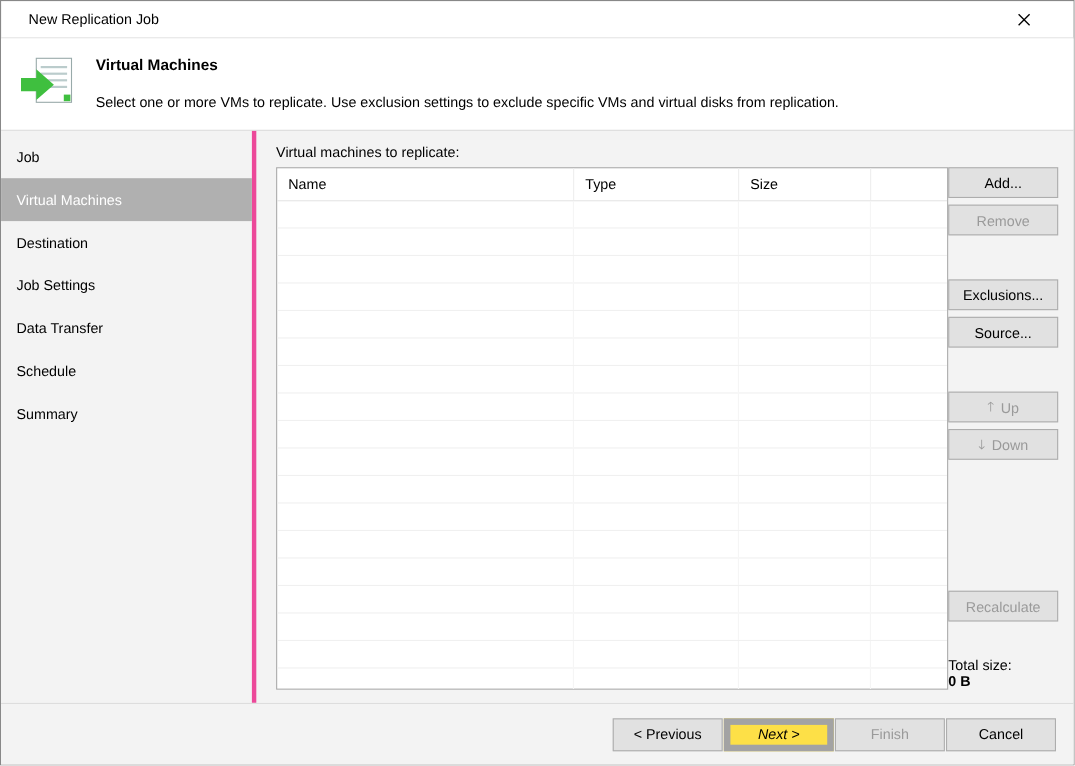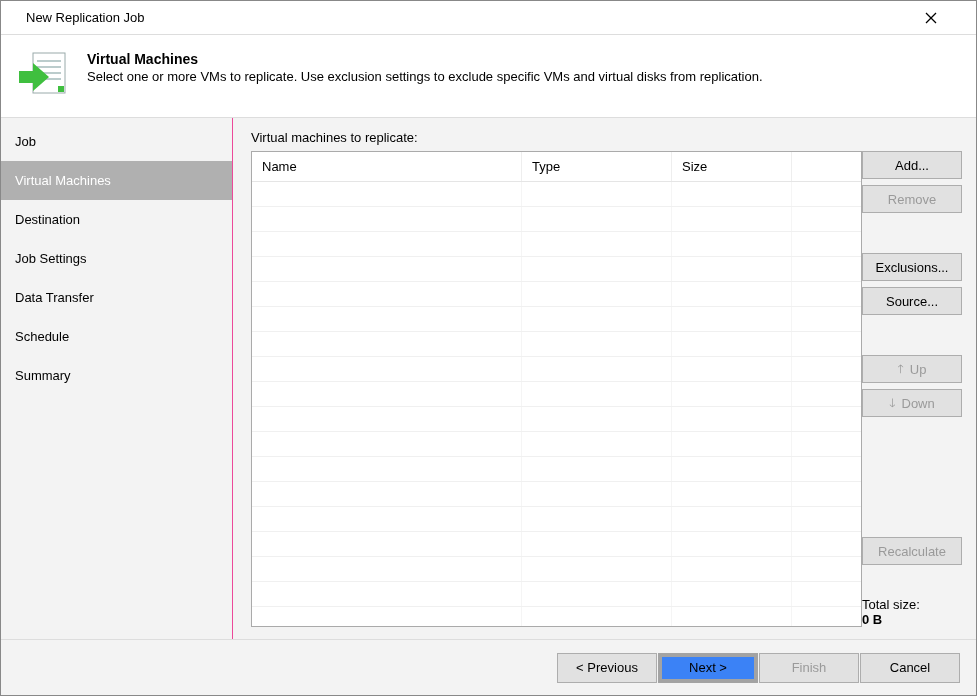--- a/index.html
+++ b/index.html
@@ -43,32 +43,32 @@
     background: #fff;
   }
   .header-icon {
     width: 50px;
     height: 50px;
     margin-right: 18px;
     flex-shrink: 0;
   }
   .header-text { padding-top: 2px; }
   .header-title { font-weight: bold; font-size: 14px; }
-  .header-subtitle { font-size: 13px; margin-top: 2px; }
+  .header-subtitle { font-size: 13px; margin-top: 18px; }
   .body {
     flex: 1;
     display: flex;
     background: #f3f3f3;
     border-top: 1px solid #ddd;
     min-height: 0;
   }
   .sidebar {
     width: 232px;
     background: #f3f3f3;
-    border-right: 1px solid #ec4899;
+    border-right: 4px solid #ec4899;
     padding-top: 4px;
   }
   .sidebar-item {
     padding: 12px 14px;
     cursor: pointer;
     font-size: 13px;
   }
   .sidebar-item.active {
     background: #b0b0b0;
     color: #fff;
@@ -170,22 +170,23 @@
     gap: 1px;
     padding: 16px 16px;
     background: #f3f3f3;
   }
   .footer .btn {
     width: 100px;
     height: 30px;
     background: #e1e1e1;
   }
   .footer .btn.primary {
-    border: 4px solid #a3a3a3;
-    background: #3b82f6;
+    border: 6px solid #a3a3a3;
+    background: #fde047;
+    font-style: italic;
   }
   .footer .btn.disabled {
     color: #9a9a9a;
   }
 </style>
 </head>
 <body>
 
 <div class="window">
 

